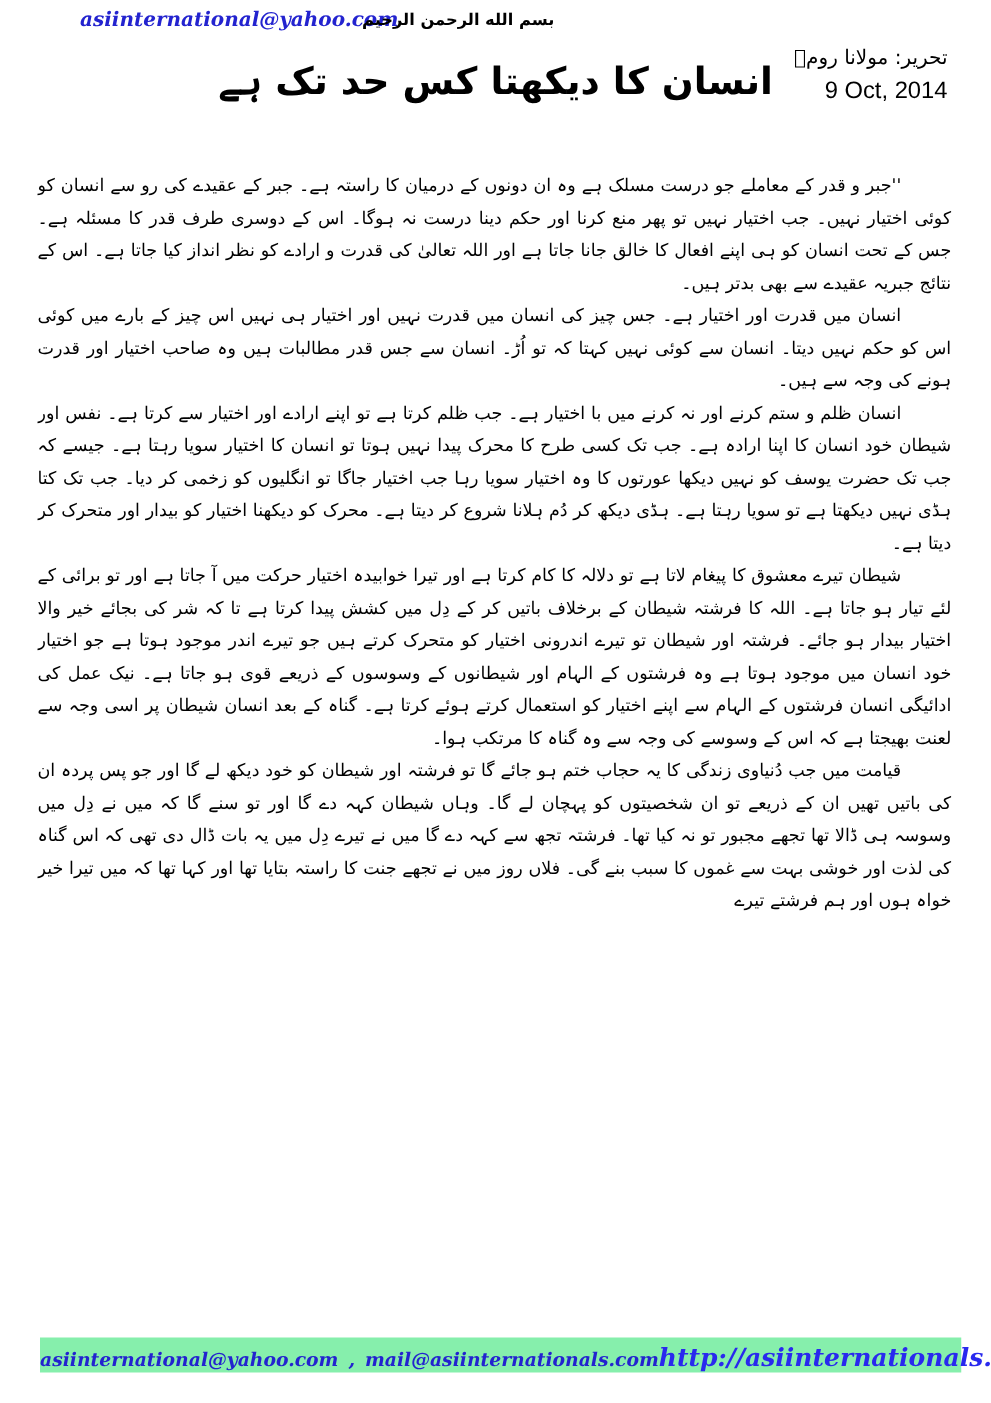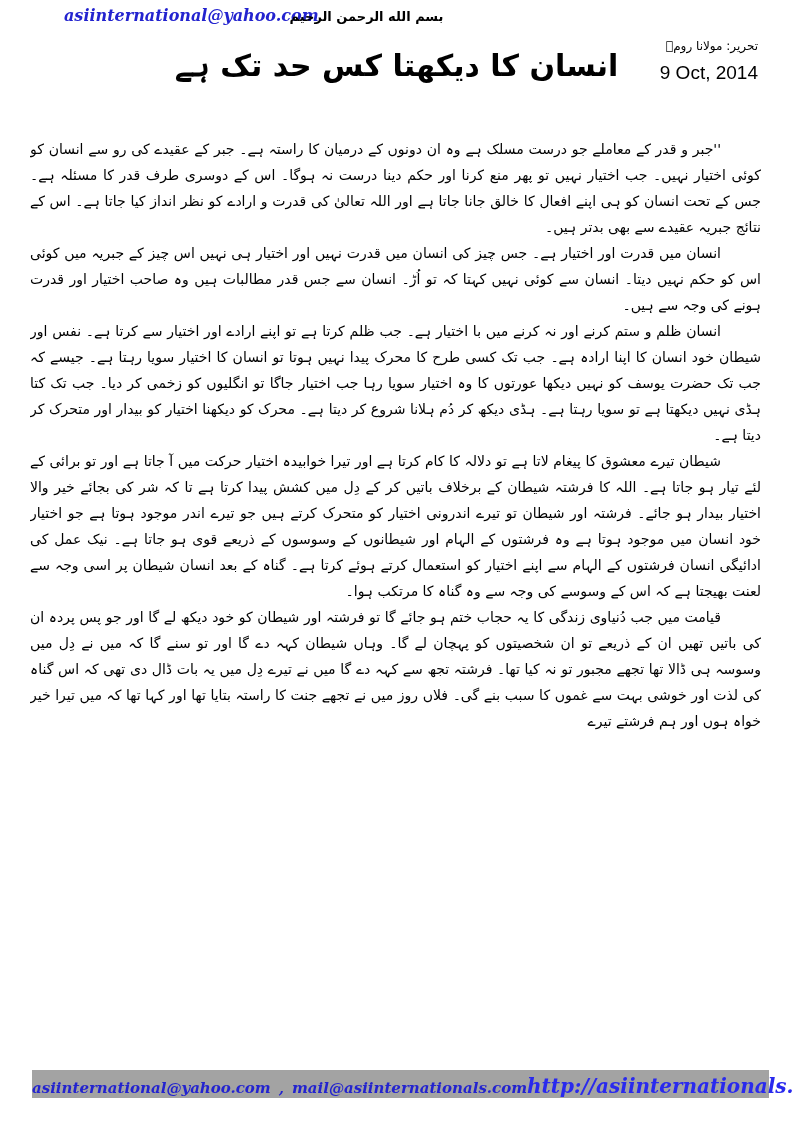--- a/index.html
+++ b/index.html
@@ -23,21 +23,21 @@
     text-align:center;
     font-size:13px;font-weight:bold;
     direction:rtl;
   }
   .byline{
     position:absolute;top:34px;right:35px;
     text-align:right;
   }
   .byline-urdu{
     direction:rtl;
-    font-size:12px;
+    font-size:16px;
     line-height:24px;
   }
   .byline-date{
     font-family:"Liberation Sans",sans-serif;
     font-size:19px;
     margin-top:4px;
   }
   .title{
     position:absolute;top:44px;left:120px;right:120px;
     margin:0;
@@ -54,21 +54,21 @@
     font-size:14px;
     line-height:26px;
   }
   .body-text p{
     margin:0;
     text-indent:40px;
   }
   .footer{
     position:absolute;left:32px;right:24px;bottom:24px;
     display:flex;justify-content:space-between;align-items:baseline;
-    background:#a3a3a3;padding-top:4px;
+    background:#86efac;padding-top:4px;
   }
   .footer-left{
     font-family:"DejaVu Serif",serif;
     font-style:italic;font-weight:bold;
     font-size:15px;color:#2323CF;
   }
   .footer-left a{color:#2323CF;text-decoration:none;}
   .footer-sep{padding:0 8px;}
   .footer-url{
     font-family:"DejaVu Serif",serif;
@@ -88,21 +88,21 @@
 
   <div class="byline">
     <div class="byline-urdu">تحریر: مولانا رومؒ</div>
     <div class="byline-date">9 Oct, 2014</div>
   </div>
 
   <h1 class="title">انسان کا دیکھتا کس حد تک ہے</h1>
 
   <div class="body-text">
     <p>''جبر و قدر کے معاملے جو درست مسلک ہے وہ ان دونوں کے درمیان کا راستہ ہے۔ جبر کے عقیدے کی رو سے انسان کو کوئی اختیار نہیں۔ جب اختیار نہیں تو پھر منع کرنا اور حکم دینا درست نہ ہوگا۔ اس کے دوسری طرف قدر کا مسئلہ ہے۔ جس کے تحت انسان کو ہی اپنے افعال کا خالق جانا جاتا ہے اور اللہ تعالیٰ کی قدرت و ارادے کو نظر انداز کیا جاتا ہے۔ اس کے نتائج جبریہ عقیدے سے بھی بدتر ہیں۔</p>
-    <p>انسان میں قدرت اور اختیار ہے۔ جس چیز کی انسان میں قدرت نہیں اور اختیار ہی نہیں اس چیز کے جبریہ میں کوئی اس کو حکم نہیں دیتا۔ انسان سے کوئی نہیں کہتا کہ تو اُڑ۔ انسان سے جس قدر مطالبات ہیں وہ صاحب اختیار اور قدرت ہونے کی وجہ سے ہیں۔</p>
+    <p>انسان میں قدرت اور اختیار ہے۔ جس چیز کی انسان میں قدرت نہیں اور اختیار ہی نہیں اس چیز کے بارے میں کوئی اس کو حکم نہیں دیتا۔ انسان سے کوئی نہیں کہتا کہ تو اُڑ۔ انسان سے جس قدر مطالبات ہیں وہ صاحب اختیار اور قدرت ہونے کی وجہ سے ہیں۔</p>
     <p>انسان ظلم و ستم کرنے اور نہ کرنے میں با اختیار ہے۔ جب ظلم کرتا ہے تو اپنے ارادے اور اختیار سے کرتا ہے۔ نفس اور شیطان خود انسان کا اپنا ارادہ ہے۔ جب تک کسی طرح کا محرک پیدا نہیں ہوتا تو انسان کا اختیار سویا رہتا ہے۔ جیسے کہ جب تک حضرت یوسف کو نہیں دیکھا عورتوں کا وہ اختیار سویا رہا جب اختیار جاگا تو انگلیوں کو زخمی کر دیا۔ جب تک کتا ہڈی نہیں دیکھتا ہے تو سویا رہتا ہے۔ ہڈی دیکھ کر دُم ہلانا شروع کر دیتا ہے۔ محرک کو دیکھنا اختیار کو بیدار اور متحرک کر دیتا ہے۔</p>
     <p>شیطان تیرے معشوق کا پیغام لاتا ہے تو دلالہ کا کام کرتا ہے اور تیرا خوابیدہ اختیار حرکت میں آ جاتا ہے اور تو برائی کے لئے تیار ہو جاتا ہے۔ اللہ کا فرشتہ شیطان کے برخلاف باتیں کر کے دِل میں کشش پیدا کرتا ہے تا کہ شر کی بجائے خیر والا اختیار بیدار ہو جائے۔ فرشتہ اور شیطان تو تیرے اندرونی اختیار کو متحرک کرتے ہیں جو تیرے اندر موجود ہوتا ہے جو اختیار خود انسان میں موجود ہوتا ہے وہ فرشتوں کے الہام اور شیطانوں کے وسوسوں کے ذریعے قوی ہو جاتا ہے۔ نیک عمل کی ادائیگی انسان فرشتوں کے الہام سے اپنے اختیار کو استعمال کرتے ہوئے کرتا ہے۔ گناہ کے بعد انسان شیطان پر اسی وجہ سے لعنت بھیجتا ہے کہ اس کے وسوسے کی وجہ سے وہ گناہ کا مرتکب ہوا۔</p>
     <p>قیامت میں جب دُنیاوی زندگی کا یہ حجاب ختم ہو جائے گا تو فرشتہ اور شیطان کو خود دیکھ لے گا اور جو پس پردہ ان کی باتیں تھیں ان کے ذریعے تو ان شخصیتوں کو پہچان لے گا۔ وہاں شیطان کہہ دے گا اور تو سنے گا کہ میں نے دِل میں وسوسہ ہی ڈالا تھا تجھے مجبور تو نہ کیا تھا۔ فرشتہ تجھ سے کہہ دے گا میں نے تیرے دِل میں یہ بات ڈال دی تھی کہ اس گناہ کی لذت اور خوشی بہت سے غموں کا سبب بنے گی۔ فلاں روز میں نے تجھے جنت کا راستہ بتایا تھا اور کہا تھا کہ میں تیرا خیر خواہ ہوں اور ہم فرشتے تیرے</p>
   </div>
 
   <div class="footer">
     <div class="footer-left">
       <a href="#">asiinternational@yahoo.com</a><span class="footer-sep">,</span><a href="#">mail@asiinternationals.com</a>
     </div>
     <a class="footer-url" href="#">http://asiinternationals.com</a>

